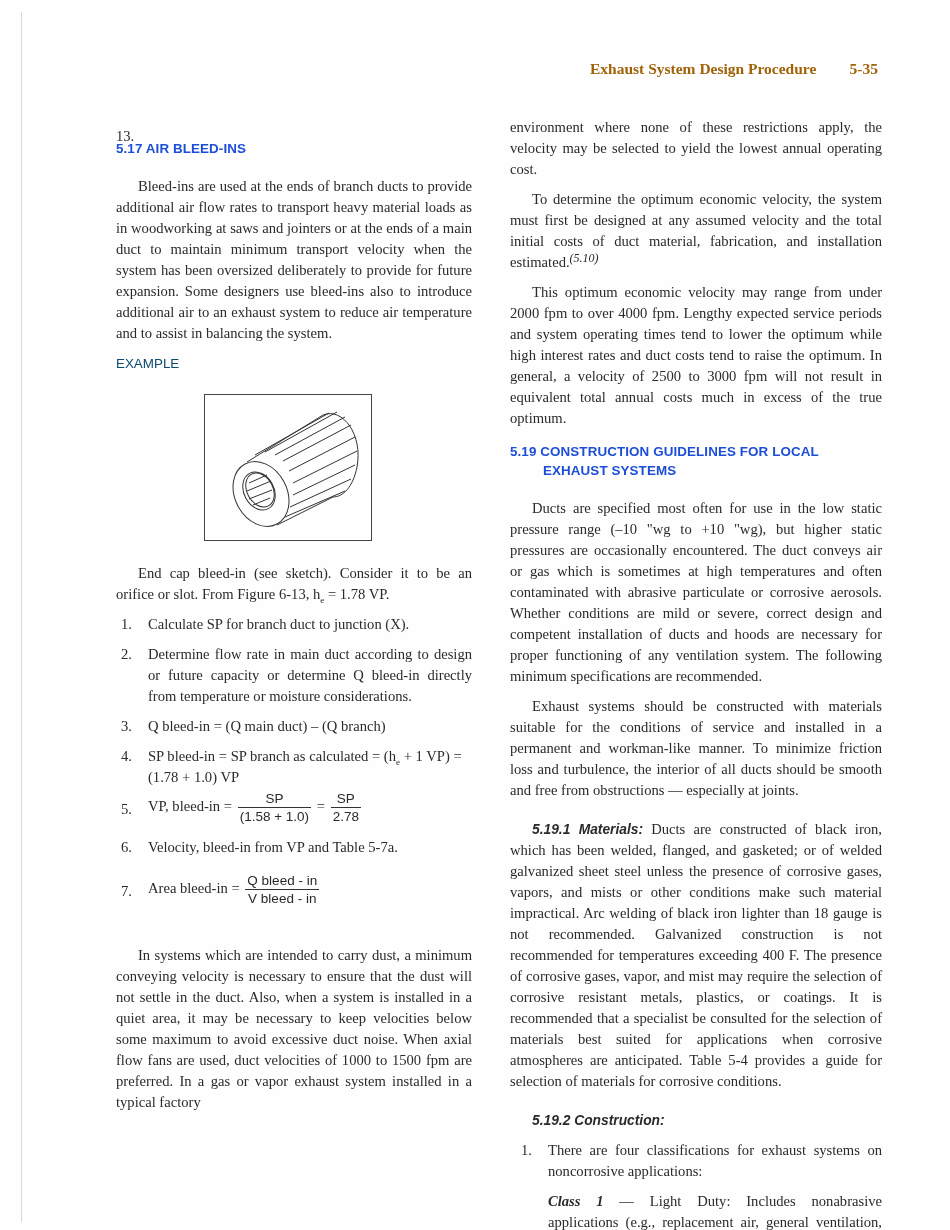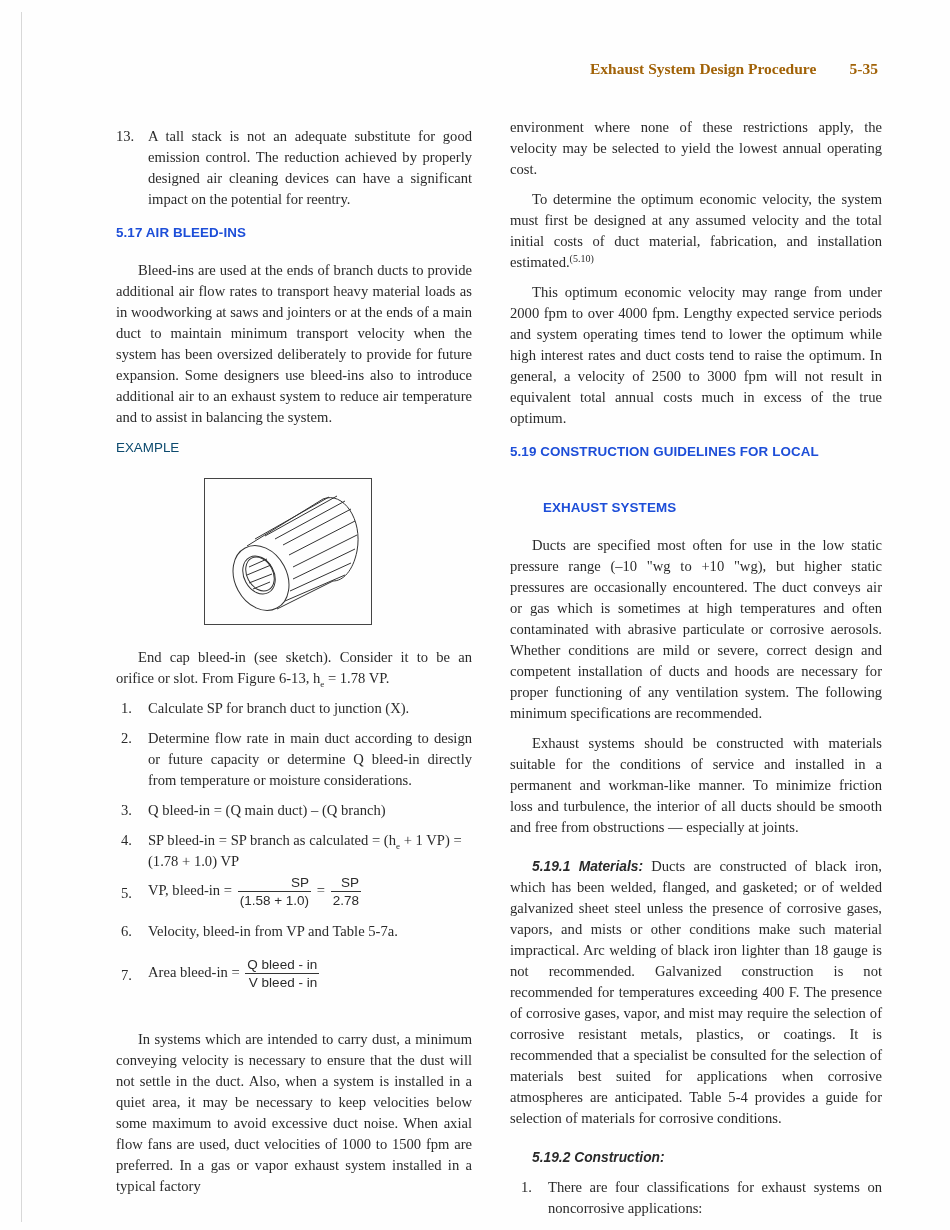--- a/index.html
+++ b/index.html
@@ -25,64 +25,63 @@
   p { margin:0; }
   .para-indent { text-indent:22px; }
   .gap-s { height:9px; }
   .gap-m { height:13px; }
   .gap-l { height:18px; }
 
   .heading {
     font-family:"Liberation Sans", sans-serif; font-weight:bold; font-size:13.4px;
     letter-spacing:0.1px; text-align:left; color:#1d4ed8; line-height:19px;
   }
-  .heading .cont { display:block; padding-left:33px;margin-top:37px; }
+  .heading .cont { display:block; padding-left:33px; }
   .example-label {
     font-family:"Liberation Sans", sans-serif; font-size:13.4px; color:#0c4a6e;
   }
 
   .olist { margin:0; padding:0; list-style:none; }
   .olist li { position:relative; padding-left:32px; }
   .olist li .num { position:absolute; left:5px; top:0; }
   .olist li.two-digit .num { left:0; }
 
   .figure {
     width:168px; height:147px; margin:0 auto; border:1.4px solid #444;
     position:relative; left:-6px; box-sizing:border-box;
   }
   .figure svg { position:absolute; left:0; top:0; }
 
-  .frac { display:inline-block; vertical-align:middle; text-align:right; font-family:"Liberation Sans", sans-serif; font-size:13.5px; line-height:17px; margin:0 2px; }
+  .frac { display:inline-block; vertical-align:middle; text-align:center; font-family:"Liberation Sans", sans-serif; font-size:13.5px; line-height:17px; margin:0 2px; }
   .frac .num-part { display:block; border-bottom:1.2px solid #333; padding:0 2px; }
   .frac .den-part { display:block; padding:0 2px; }
 
   .subhead {
     font-family:"Liberation Sans", sans-serif; font-weight:bold; font-style:italic; font-size:13.8px;
   }
   .class-label { font-style:italic; font-weight:bold; }
-  sup { font-size:10px; vertical-align:5px; line-height:0; }
+  sup { font-size:12px; vertical-align:5px; line-height:0;font-style:italic; }
   sub { font-size:9px; line-height:0; }
   .left-text { text-align:left; }
 </style>
 </head>
 <body>
 
 <div class="binding-line"></div>
 
 <div class="header">
   <span class="title">Exhaust System Design Procedure</span>
   <span class="pnum">5-35</span>
 </div>
 
 <div class="col left">
   <div class="gap-s"></div>
   <ul class="olist">
     <li class="two-digit">
       <span class="num">13.</span>
-      <span>A tall stack is not an adequate substitute for good emission control. The reduction achieved by properly designed air cleaning devices can have a significant impact on the potential for reentry.</span>
     </li>
   </ul>
   <div class="gap-m"></div>
   <div class="heading">5.17 AIR BLEED-INS</div>
   <div class="gap-l"></div>
   <p class="para-indent">Bleed-ins are used at the ends of branch ducts to provide additional air flow rates to transport heavy material loads as in woodworking at saws and jointers or at the ends of a main duct to maintain minimum transport velocity when the system has been oversized deliberately to provide for future expansion. Some designers use bleed-ins also to introduce additional air to an exhaust system to reduce air temperature and to assist in balancing the system.</p>
   <div class="gap-s"></div>
   <div class="example-label">EXAMPLE</div>
   <div style="height:20px"></div>
 

